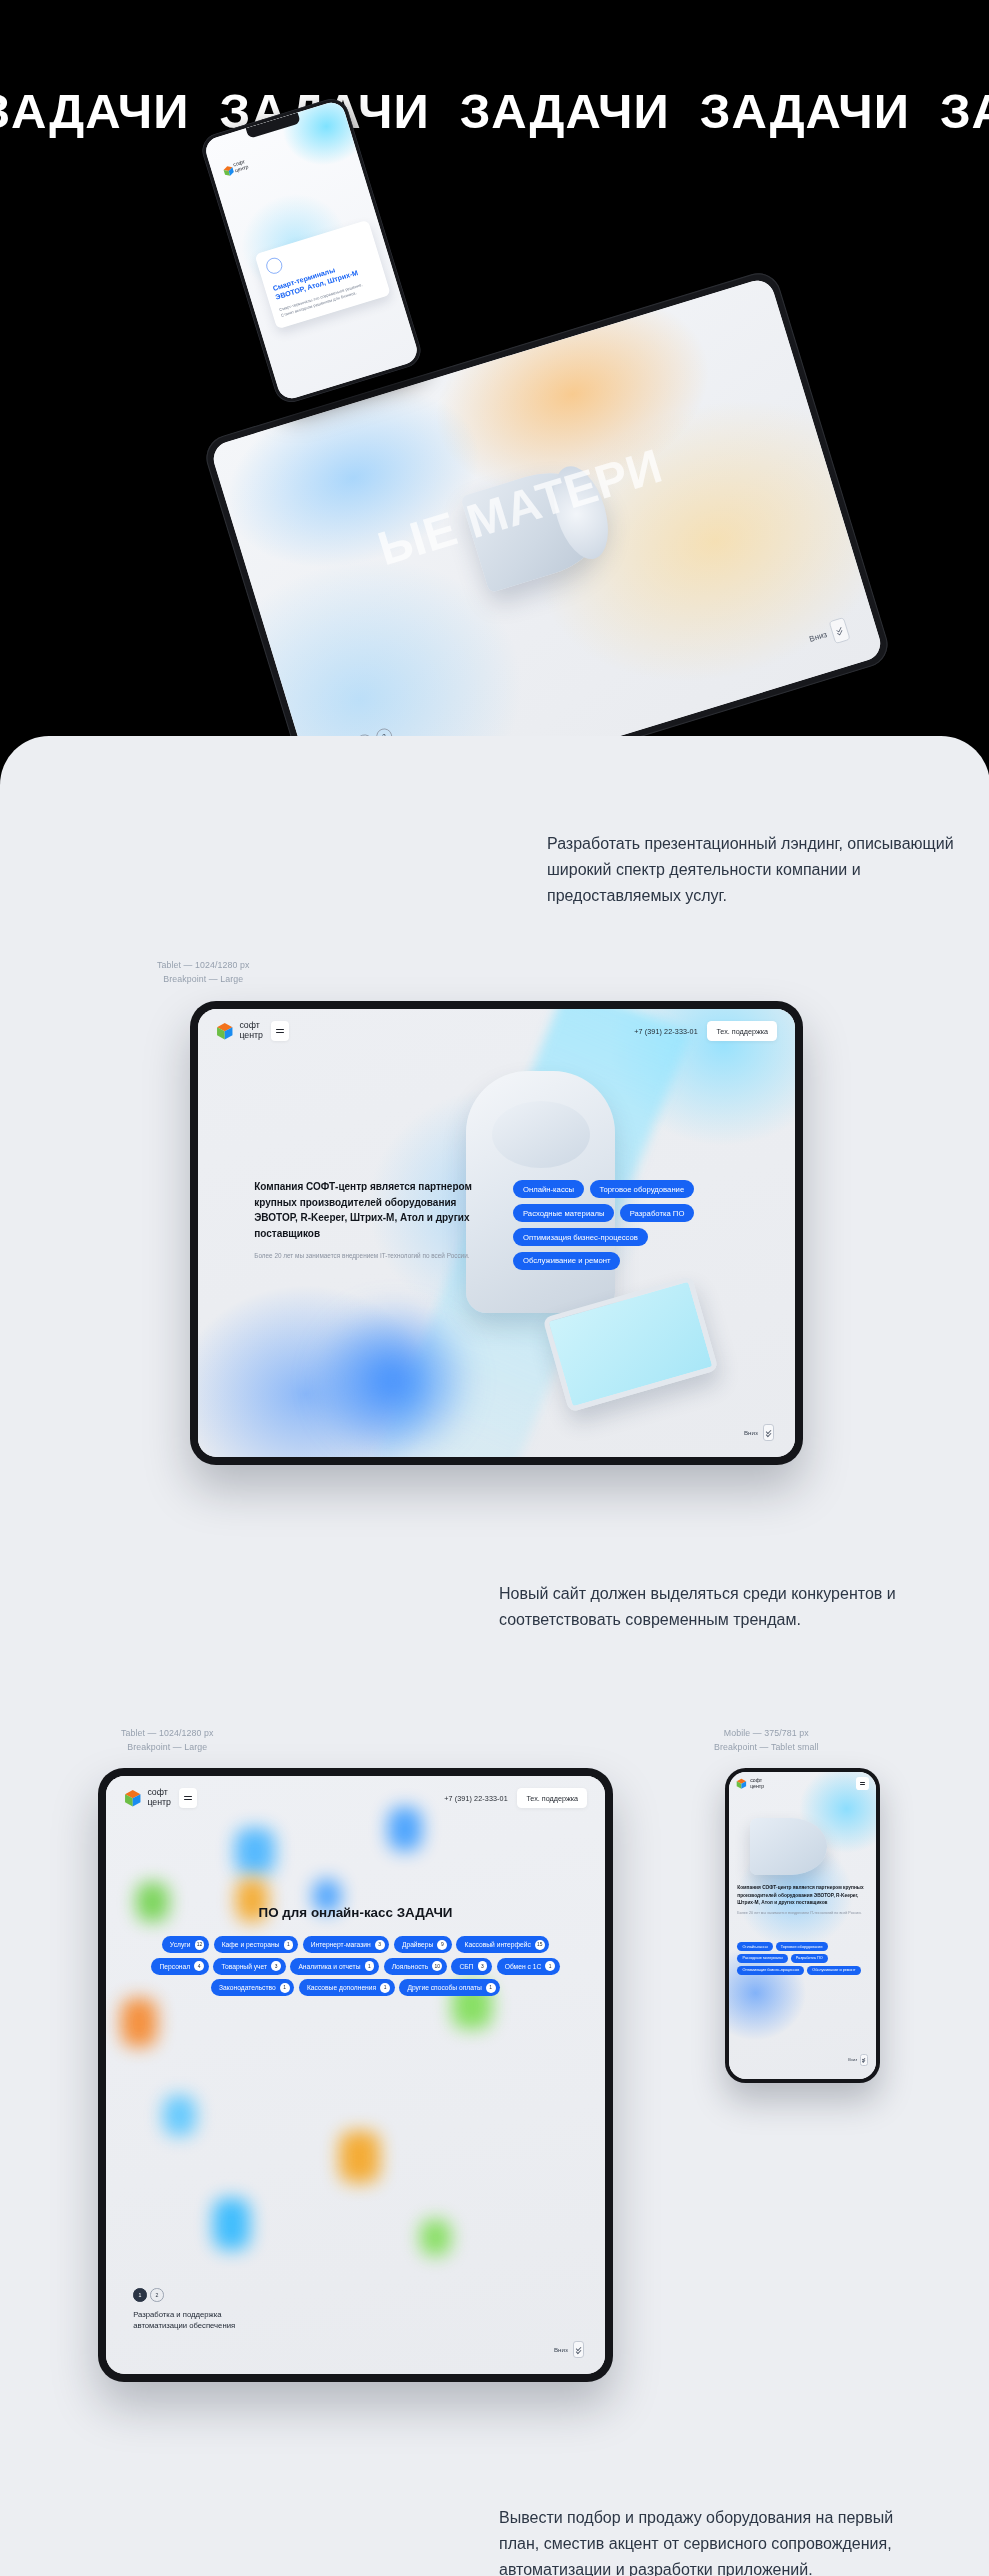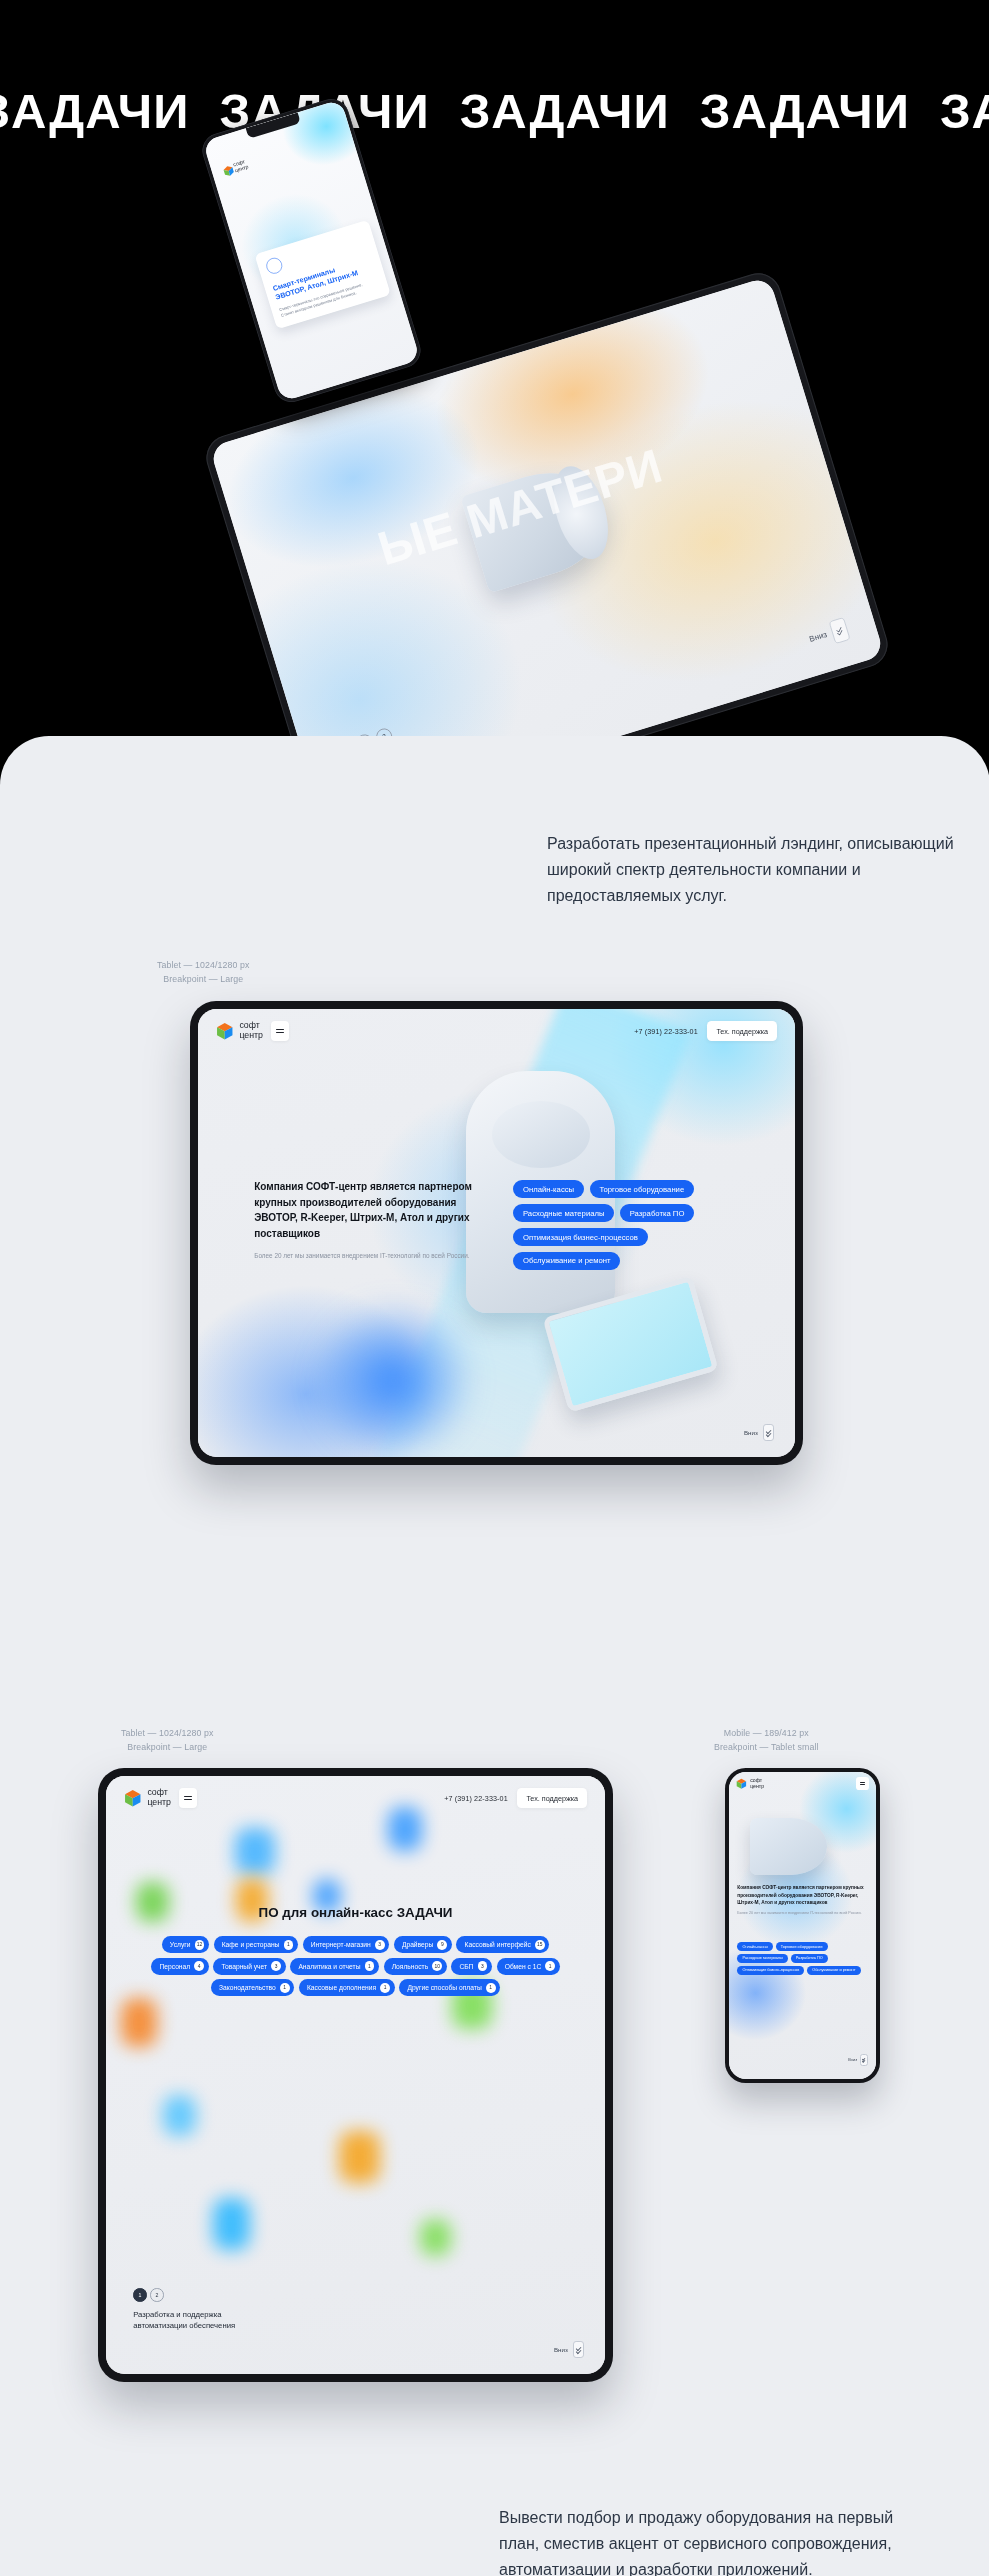--- a/index.html
+++ b/index.html
@@ -332,23 +332,24 @@
           <span>Вниз</span>
           <span class="chev-box-s">
               <i class="chev-s"></i>
               <i class="chev-s"></i>
             </span>
         </div>
       </div>
     </div>
   </div>
 
+  <p class="blurb blurb-2">Новый сайт должен выделяться среди конкурентов и соответствовать современным трендам.</p>
 
   <div class="speclabel spec-2"><span id="spec2"><span>Tablet — 1024/1280 px</span><br><span>Breakpoint — Large</span></span></div>
-  <div class="speclabel spec-3"><span id="spec3"><span>Mobile — 189/412 px</span><br><span>Breakpoint — Tablet small</span></span></div>
+  <div class="speclabel spec-3"><span id="spec3"><span>Mobile — 375/781 px</span><br><span>Breakpoint — Tablet small</span></span></div>
 
   <div class="tab2-wrap">
     <div class="t-frame">
       <div class="t-screen">
         <div class="t2-bg"></div>
         <div class="sq" style="left:129px;top:52px;width:40px;height:47px;background:#46b4ff;"></div>
         <div class="sq" style="left:30px;top:106px;width:33px;height:40px;background:#6fd24a;"></div>
         <div class="sq" style="left:207px;top:103px;width:28px;height:34px;background:#3d9dff;"></div>
         <div class="sq" style="left:130px;top:102px;width:32px;height:44px;background:#f5a623;"></div>
         <div class="sq" style="left:14.4px;top:222px;width:36px;height:49px;background:#f5862a;"></div>

